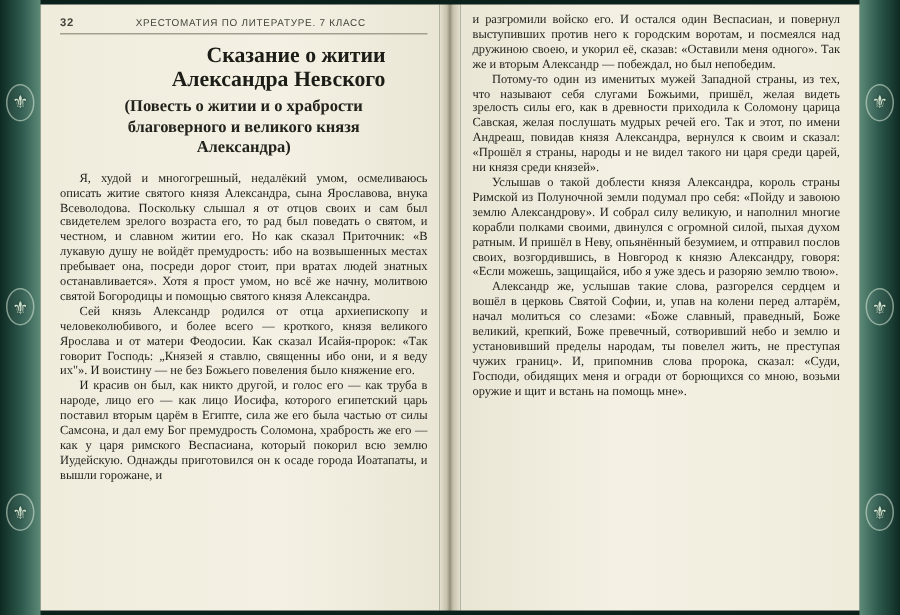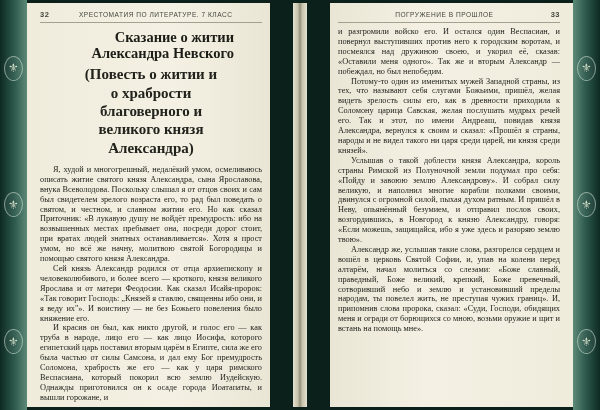--- a/index.html
+++ b/index.html
@@ -7,34 +7,34 @@
   .spread{position:relative;width:600px;height:410px;background:#0c201b;}
 
   
   .band{position:absolute;top:0;bottom:0;width:27px;display:flex;flex-direction:column;justify-content:space-around;align-items:center;}
   .band-left{left:0;background:linear-gradient(90deg,#0e2a22 0%,#2e5b4e 55%,#5d8a78 100%);}
   .band-right{right:0;background:linear-gradient(270deg,#0e2a22 0%,#2e5b4e 55%,#5d8a78 100%);}
   .ornament{width:17px;height:23px;border:1px solid rgba(215,232,215,.55);border-radius:50%;display:flex;align-items:center;justify-content:center;background:rgba(255,255,255,.05);}
   .orn-glyph{font-size:12px;line-height:1;color:#cfe2cd;text-shadow:0 0 2px rgba(0,0,0,.5);}
 
   
-  .pages{position:absolute;left:27px;right:27px;top:3px;bottom:3px;display:flex;gap:23px;}
+  .pages{position:absolute;left:27px;right:27px;top:3px;bottom:3px;display:flex;}
   .page{flex:1;overflow:hidden;box-sizing:border-box;color:#23231e;}
   .page-left{background:linear-gradient(90deg,#efecdc 0%,#f4f1e4 60%,#eae6d5 100%);padding:5px 8px 4px 13px;}
   .page-right{background:linear-gradient(270deg,#efecdc 0%,#f4f1e4 60%,#eae6d5 100%);padding:5px 13px 4px 8px;}
   .spine{width:14px;background:linear-gradient(90deg,#e6e2d1 0%,#c6c1ab 35%,#948f7b 50%,#c6c1ab 65%,#e6e2d1 100%);}
 
   
   .running{display:flex;align-items:baseline;font-family:"Liberation Sans",sans-serif;font-size:6.6px;letter-spacing:.5px;color:#45453c;border-bottom:1px solid #a3a08f;padding:2px 0 3px;margin-bottom:4px;}
   .running .num{font-size:7.5px;font-weight:bold;}
   .running .txt{flex:1;text-align:center;}
 
   
   .title{font-weight:bold;font-size:14.5px;line-height:1.12;text-align:right;margin:6px 28px 4px;color:#1d1d18;}
-  .subtitle{font-weight:bold;font-size:15px;line-height:1.22;text-align:center;margin:2px 42px 8px;color:#23231e;}
+  .subtitle{font-weight:bold;font-size:11px;line-height:1.22;text-align:center;margin:2px 42px 8px;color:#23231e;}
 
   
   .body-text p{margin:0;font-size:8.3px;line-height:9.9px;text-align:justify;text-indent:13px;}
   .body-text p.cont{text-indent:0;}
 </style>
 </head>
 <body>
 
 <div class="spread">
 
@@ -76,24 +76,20 @@
       <div class="body-text">
         <p>Я, худой и многогрешный, недалёкий умом, осмеливаюсь описать житие святого князя Александра, сына Ярославова, внука Всеволодова. Поскольку слышал я от отцов своих и сам был свидетелем зрелого возраста его, то рад был поведать о святом, и честном, и славном житии его. Но как сказал Приточник: «В лукавую душу не войдёт премудрость: ибо на возвышенных местах пребывает она, посреди дорог стоит, при вратах людей знатных останавливается». Хотя я прост умом, но всё же начну, молитвою святой Богородицы и помощью святого князя Александра.</p>
         <p>Сей князь Александр родился от отца архиепископу и человеколюбивого, и более всего — кроткого, князя великого Ярослава и от матери Феодосии. Как сказал Исайя-пророк: «Так говорит Господь: „Князей я ставлю, священны ибо они, и я веду их"». И воистину — не без Божьего повеления было княжение его.</p>
         <p>И красив он был, как никто другой, и голос его — как труба в народе, лицо его — как лицо Иосифа, которого египетский царь поставил вторым царём в Египте, сила же его была частью от силы Самсона, и дал ему Бог премудрость Соломона, храбрость же его — как у царя римского Веспасиана, который покорил всю землю Иудейскую. Однажды приготовился он к осаде города Иоатапаты, и вышли горожане, и</p>
       </div>
     </div>
 
     <div class="spine"></div>
 
     <div class="page page-right">
-      <div class="running">
-        <span class="txt">ПОГРУЖЕНИЕ В ПРОШЛОЕ</span>
-        <span class="num">33</span>
-      </div>
 
       <div class="body-text">
         <p class="cont">и разгромили войско его. И остался один Веспасиан, и повернул выступивших против него к городским воротам, и посмеялся над дружиною своею, и укорил её, сказав: «Оставили меня одного». Так же и вторым Александр — побеждал, но был непобедим.</p>
         <p>Потому-то один из именитых мужей Западной страны, из тех, что называют себя слугами Божьими, пришёл, желая видеть зрелость силы его, как в древности приходила к Соломону царица Савская, желая послушать мудрых речей его. Так и этот, по имени Андреаш, повидав князя Александра, вернулся к своим и сказал: «Прошёл я страны, народы и не видел такого ни царя среди царей, ни князя среди князей».</p>
         <p>Услышав о такой доблести князя Александра, король страны Римской из Полуночной земли подумал про себя: «Пойду и завоюю землю Александрову». И собрал силу великую, и наполнил многие корабли полками своими, двинулся с огромной силой, пыхая духом ратным. И пришёл в Неву, опьянённый безумием, и отправил послов своих, возгордившись, в Новгород к князю Александру, говоря: «Если можешь, защищайся, ибо я уже здесь и разоряю землю твою».</p>
         <p>Александр же, услышав такие слова, разгорелся сердцем и вошёл в церковь Святой Софии, и, упав на колени перед алтарём, начал молиться со слезами: «Боже славный, праведный, Боже великий, крепкий, Боже превечный, сотворивший небо и землю и установивший пределы народам, ты повелел жить, не преступая чужих границ». И, припомнив слова пророка, сказал: «Суди, Господи, обидящих меня и огради от борющихся со мною, возьми оружие и щит и встань на помощь мне».</p>
       </div>
     </div>
 
   </div>

